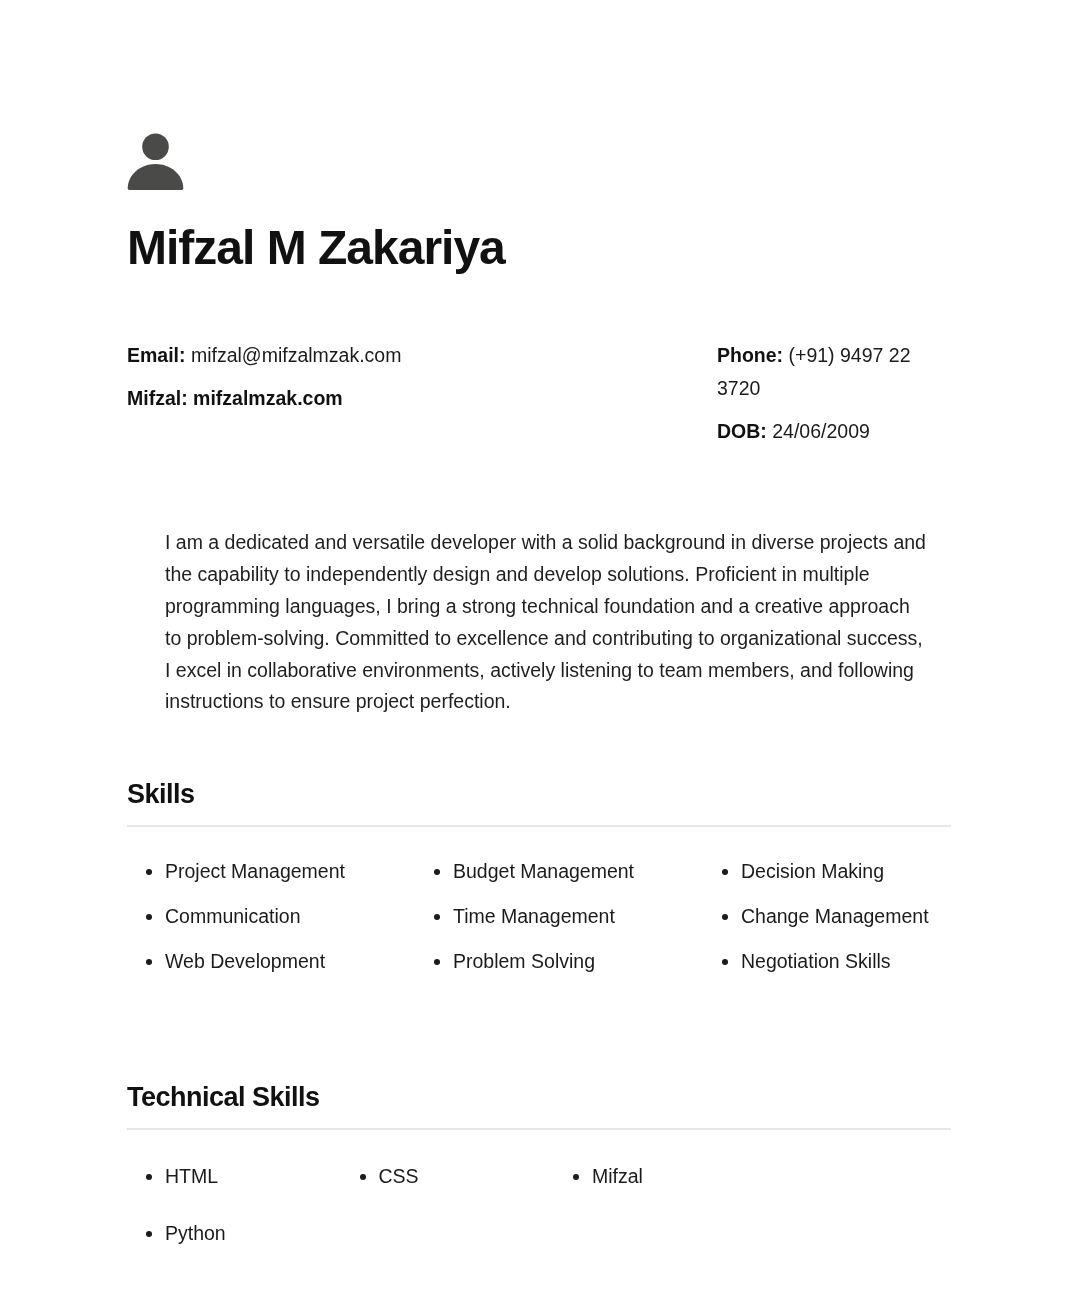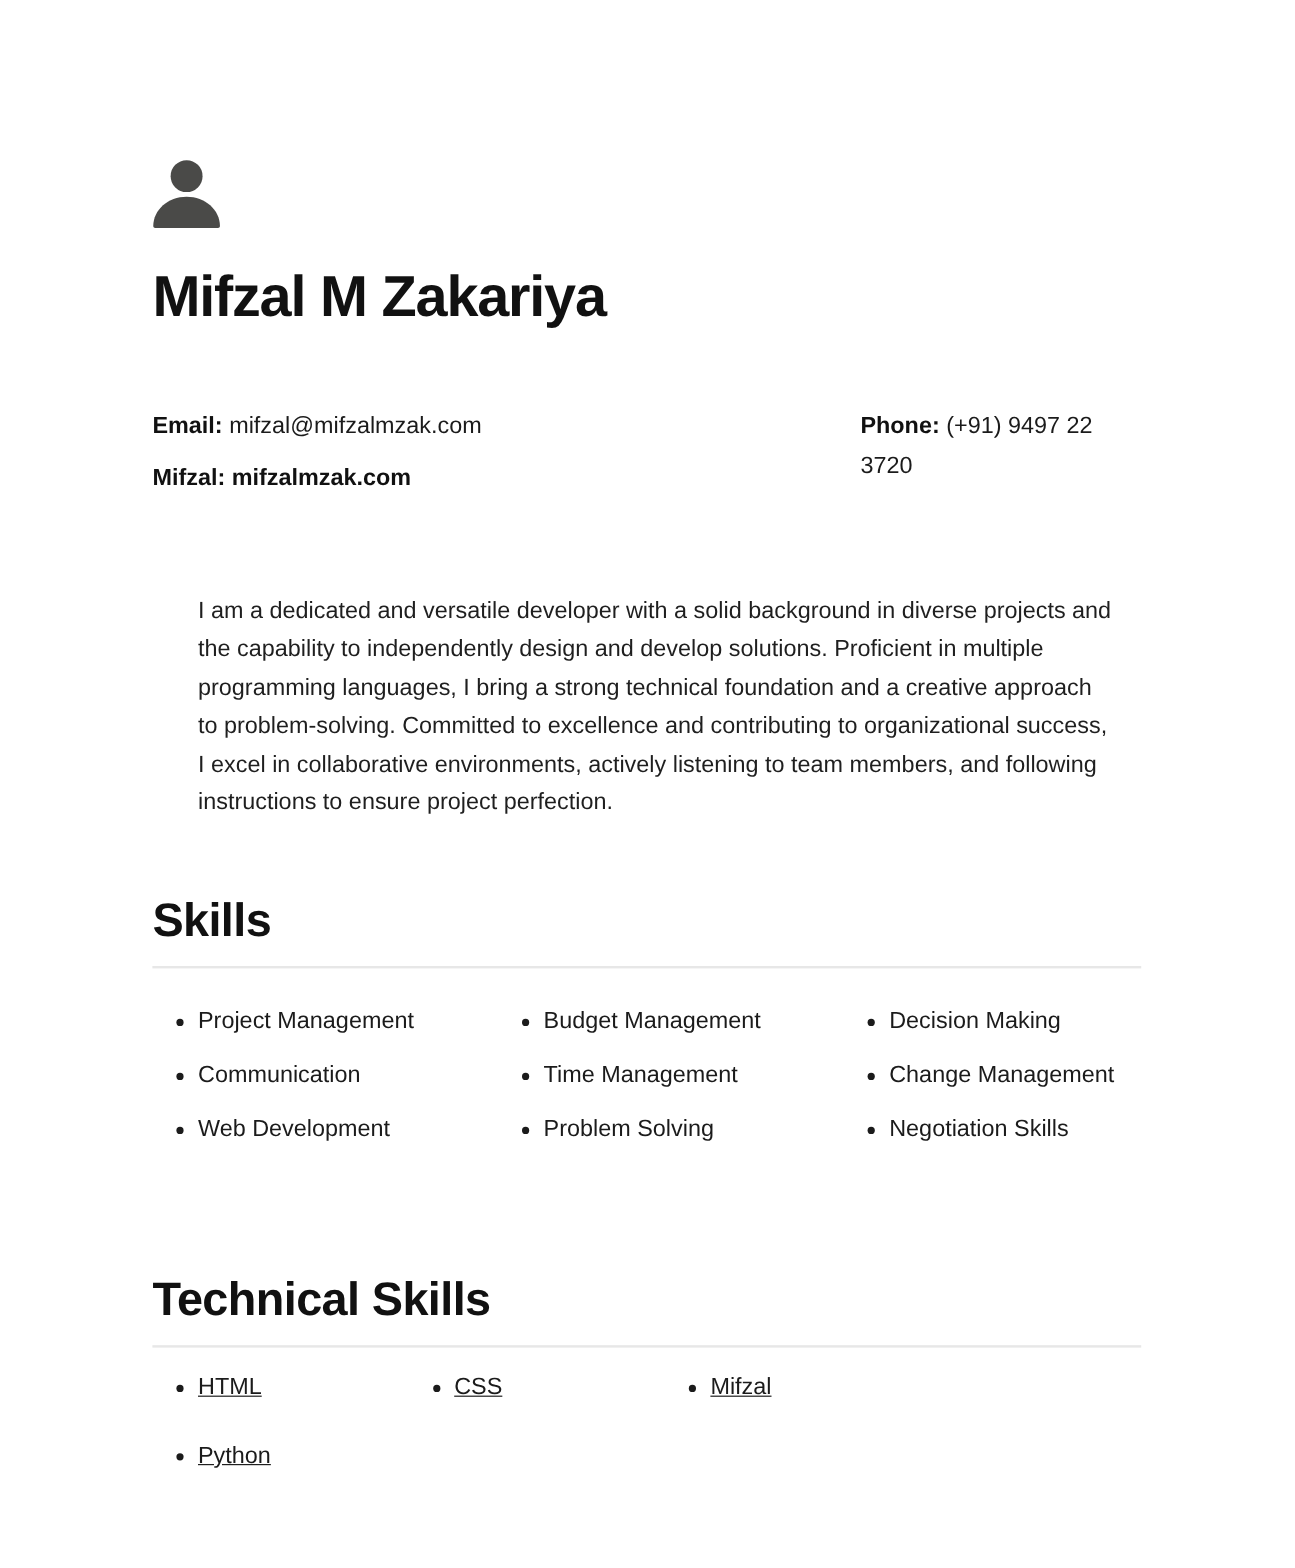--- a/index.html
+++ b/index.html
@@ -57,32 +57,32 @@
     color: #1f1f1f;
   }
   .summary p { margin: 0; max-width: 762px; }
 
   
   .section { margin-top: 61px; }
   .section.tech { margin-top: 92px; }
   .section h2 {
     margin: 0;
     padding-bottom: 15px;
-    font-size: 39px;
+    font-size: 27px;
     font-weight: 700;
     letter-spacing: -0.5px;
     color: #111111;
     border-bottom: 2px solid #e7e7e7;
   }
   .cols {
     display: grid;
     margin-top: 28px;
   }
   .cols.three { grid-template-columns: repeat(3, 1fr); gap: 3px 40px; }
-  .cols.four  { grid-template-columns: repeat(4, 1fr); gap: 0 30px; margin-top: 17px; text-decoration: underline; }
+  .cols.four  { grid-template-columns: repeat(4, 1fr); gap: 0 30px; margin-top: 30px; }
   .cols ul {
     margin: 0;
     padding: 0 0 0 38px;
     list-style: disc;
     font-size: 19.5px;
     line-height: 32px;
     color: #1b1b1b;
   }
   .cols.three > ul:nth-child(2) { padding-right: 28px; }
   .cols ul li { margin-bottom: 13px; }
@@ -110,20 +110,24 @@
       </p>
       <p class="contact-row">
         <strong>Mifzal:</strong>
         <span class="value-bold">mifzalmzak.com</span>
       </p>
     </div>
     <div class="contact-col right">
       <p class="contact-row">
         <strong>Phone:</strong>
         <span class="value">(+91) 9497 22 3720</span>
+      </p>
+      <p class="contact-row">
+        <strong>DOB:</strong>
+        <span class="value">24/06/2009</span>
       </p>
     </div>
   </div>
 
   <div class="summary">
     <p>I am a dedicated and versatile developer with a solid background in diverse projects and the capability to independently design and develop solutions. Proficient in multiple programming languages, I bring a strong technical foundation and a creative approach to problem-solving. Committed to excellence and contributing to organizational success, I excel in collaborative environments, actively listening to team members, and following instructions to ensure project perfection.</p>
   </div>
 
   <div class="section">
     <h2>Skills</h2>

